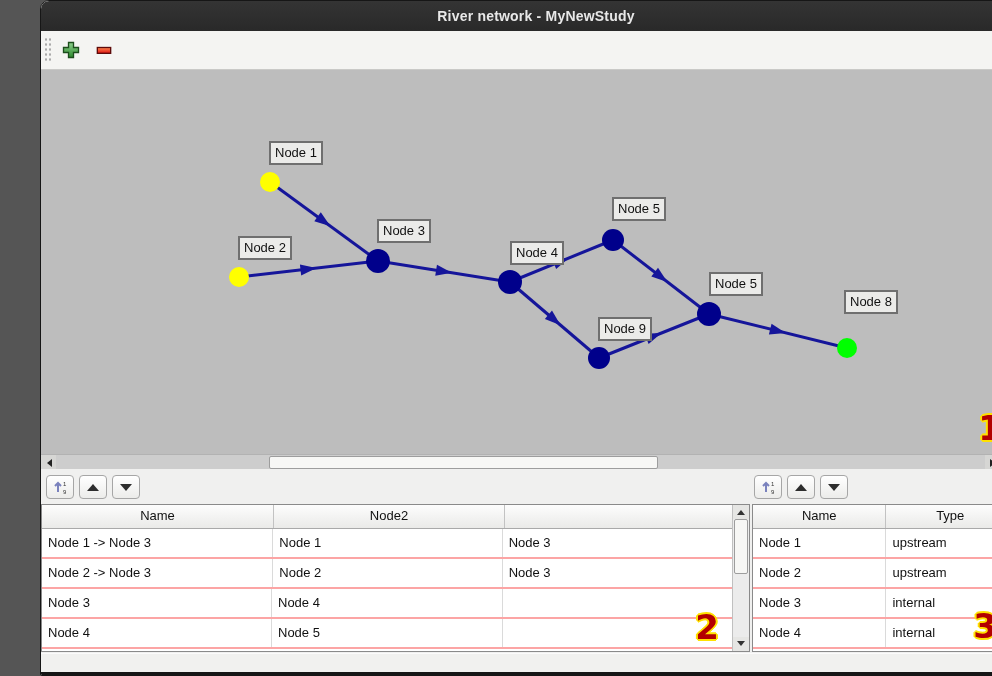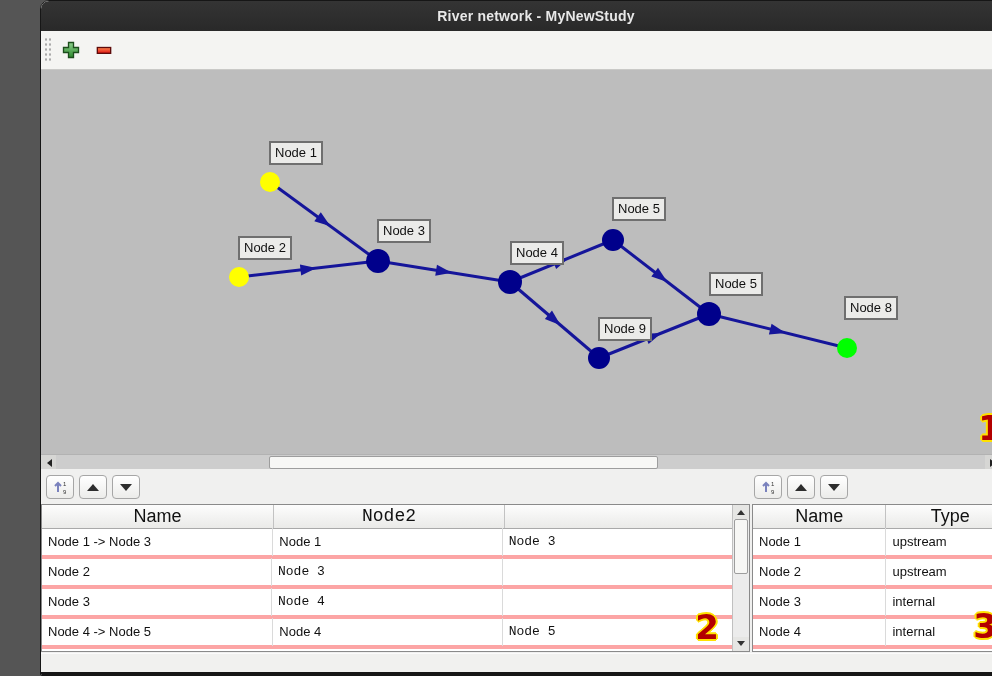--- a/index.html
+++ b/index.html
@@ -43,25 +43,25 @@
       clip-path:polygon(100% 0,100% 100%,0 100%);}
   
   #tables-panel{position:absolute;left:0;top:468px;width:100%;height:185px;background:#f0f0ef;}
   .mini-btn{position:absolute;top:6px;width:28px;height:24px;background:linear-gradient(#ffffff,#ececea);
             border:1px solid #a6a6a6;border-radius:4px;box-sizing:border-box;display:flex;
             align-items:center;justify-content:center;}
   .dtable{position:absolute;top:35px;height:148px;background:#fff;border:1px solid #8a8a8a;box-sizing:border-box;}
   #links-table{left:0;width:709px;}
   #nodes-table{left:711px;width:280px;}
   .thead{display:flex;height:24px;background:linear-gradient(#fdfdfd,#eaeae8);border-bottom:1px solid #a9a9a9;box-sizing:border-box;}
-  .hcell{box-sizing:border-box;border-right:1px solid #c2c2c2;text-align:center;font-size:18px;line-height:22px;color:#111;}
-  .trow{display:flex;height:30px;border-bottom:4px solid #fca5a5;box-sizing:border-box;align-items:center;}
+  .hcell{box-sizing:border-box;border-right:1px solid #c2c2c2;text-align:center;font-size:13px;line-height:22px;color:#111;}
+  .trow{display:flex;height:30px;border-bottom:2px solid #fca5a5;box-sizing:border-box;align-items:center;}
   .tcell{box-sizing:border-box;border-right:1px solid #dadada;font-size:13px;line-height:28px;
          padding-left:6px;color:#111;white-space:nowrap;overflow:hidden;}
-  #links-table .c0{width:232px;} #links-table .c1{width:230px;} #links-table .c2{width:231px;font-family:Liberation Mono, monospace;}
+  #links-table .c0{width:232px;} #links-table .c1{width:230px;} #links-table .c2{width:231px;}
   #nodes-table .c0{width:134px;} #nodes-table .c1{width:129px;}
   .tv-sb{position:absolute;right:0;top:0;bottom:0;width:16px;background:#ececec;border-left:1px solid #c0c0c0;}
   .tv-sb .sb-btn{left:0;right:0;height:14px;background:#e6e6e4;}
   
   #statusbar{position:absolute;left:0;top:652px;width:100%;height:21px;background:#f1f1ef;border-top:1px solid #fbfbfb;}
   #bottom-border{position:absolute;left:0;bottom:0;width:100%;height:3px;background:#161616;}
   
   .annotation{position:absolute;transform:translate(-50%,-50%);font-family:"DejaVu Sans",sans-serif;
       font-size:34px;font-weight:bold;color:#b30000;
       text-shadow:-2px 0 #ffe100,2px 0 #ffe100,0 -2px #ffe100,0 2px #ffe100,
@@ -133,21 +133,21 @@
         <circle cx="806" cy="347" r="10" fill="#00ff00"></circle>
       </svg>
     <div id="net-labels">
         <div class="node-label" style="left: 228px; top: 71px;">Node 1</div>
         <div class="node-label" style="left: 197px; top: 166px;">Node 2</div>
         <div class="node-label" style="left: 336px; top: 149px;">Node 3</div>
         <div class="node-label" style="left: 469px; top: 171px;">Node 4</div>
         <div class="node-label" style="left: 571px; top: 127px;">Node 5</div>
         <div class="node-label" style="left: 557px; top: 247px;">Node 9</div>
         <div class="node-label" style="left: 668px; top: 202px;">Node 5</div>
-        <div class="node-label" style="left: 803px; top: 226px;">Node 8</div>
+        <div class="node-label" style="left: 803px; top: 220px;">Node 8</div>
       </div>
   </div>
 
   <div class="sb" id="canvas-vsb">
     <span class="sb-btn" style="left:0;right:0;top:0;height:15px;">
         <span class="tri tri-up"></span>
       </span>
     <span class="sb-thumb" style="left:1px;right:1px;top:16px;height:351px;"></span>
     <span class="sb-btn" style="left:0;right:0;bottom:0;height:15px;">
         <span class="tri tri-down"></span>
@@ -203,29 +203,29 @@
             <div class="hcell c0">Name</div>
             <div class="hcell c2">Node2</div>
           </div>
         <div class="tbody">
             <div class="trow">
               <div class="tcell c0">Node 1 -&gt; Node 3</div>
               <div class="tcell c1">Node 1</div>
               <div class="tcell c2">Node 3</div>
             </div>
             <div class="trow">
+              <div class="tcell c0">Node 2 -&gt; Node 3</div>
               <div class="tcell c1">Node 2</div>
               <div class="tcell c2">Node 3</div>
             </div>
             <div class="trow">
               <div class="tcell c1">Node 3</div>
               <div class="tcell c2">Node 4</div>
             </div>
             <div class="trow">
-              <div class="tcell c0">Node 4 -&gt; Node 5</div>
               <div class="tcell c1">Node 4</div>
               <div class="tcell c2">Node 5</div>
             </div>
           </div>
       </div>
       <div class="tv-sb">
         <span class="sb-btn" style="top:0;">
             <span class="tri tri-up"></span>
           </span>
         <span class="sb-thumb" style="left:1px;right:1px;top:14px;height:55px;"></span>

